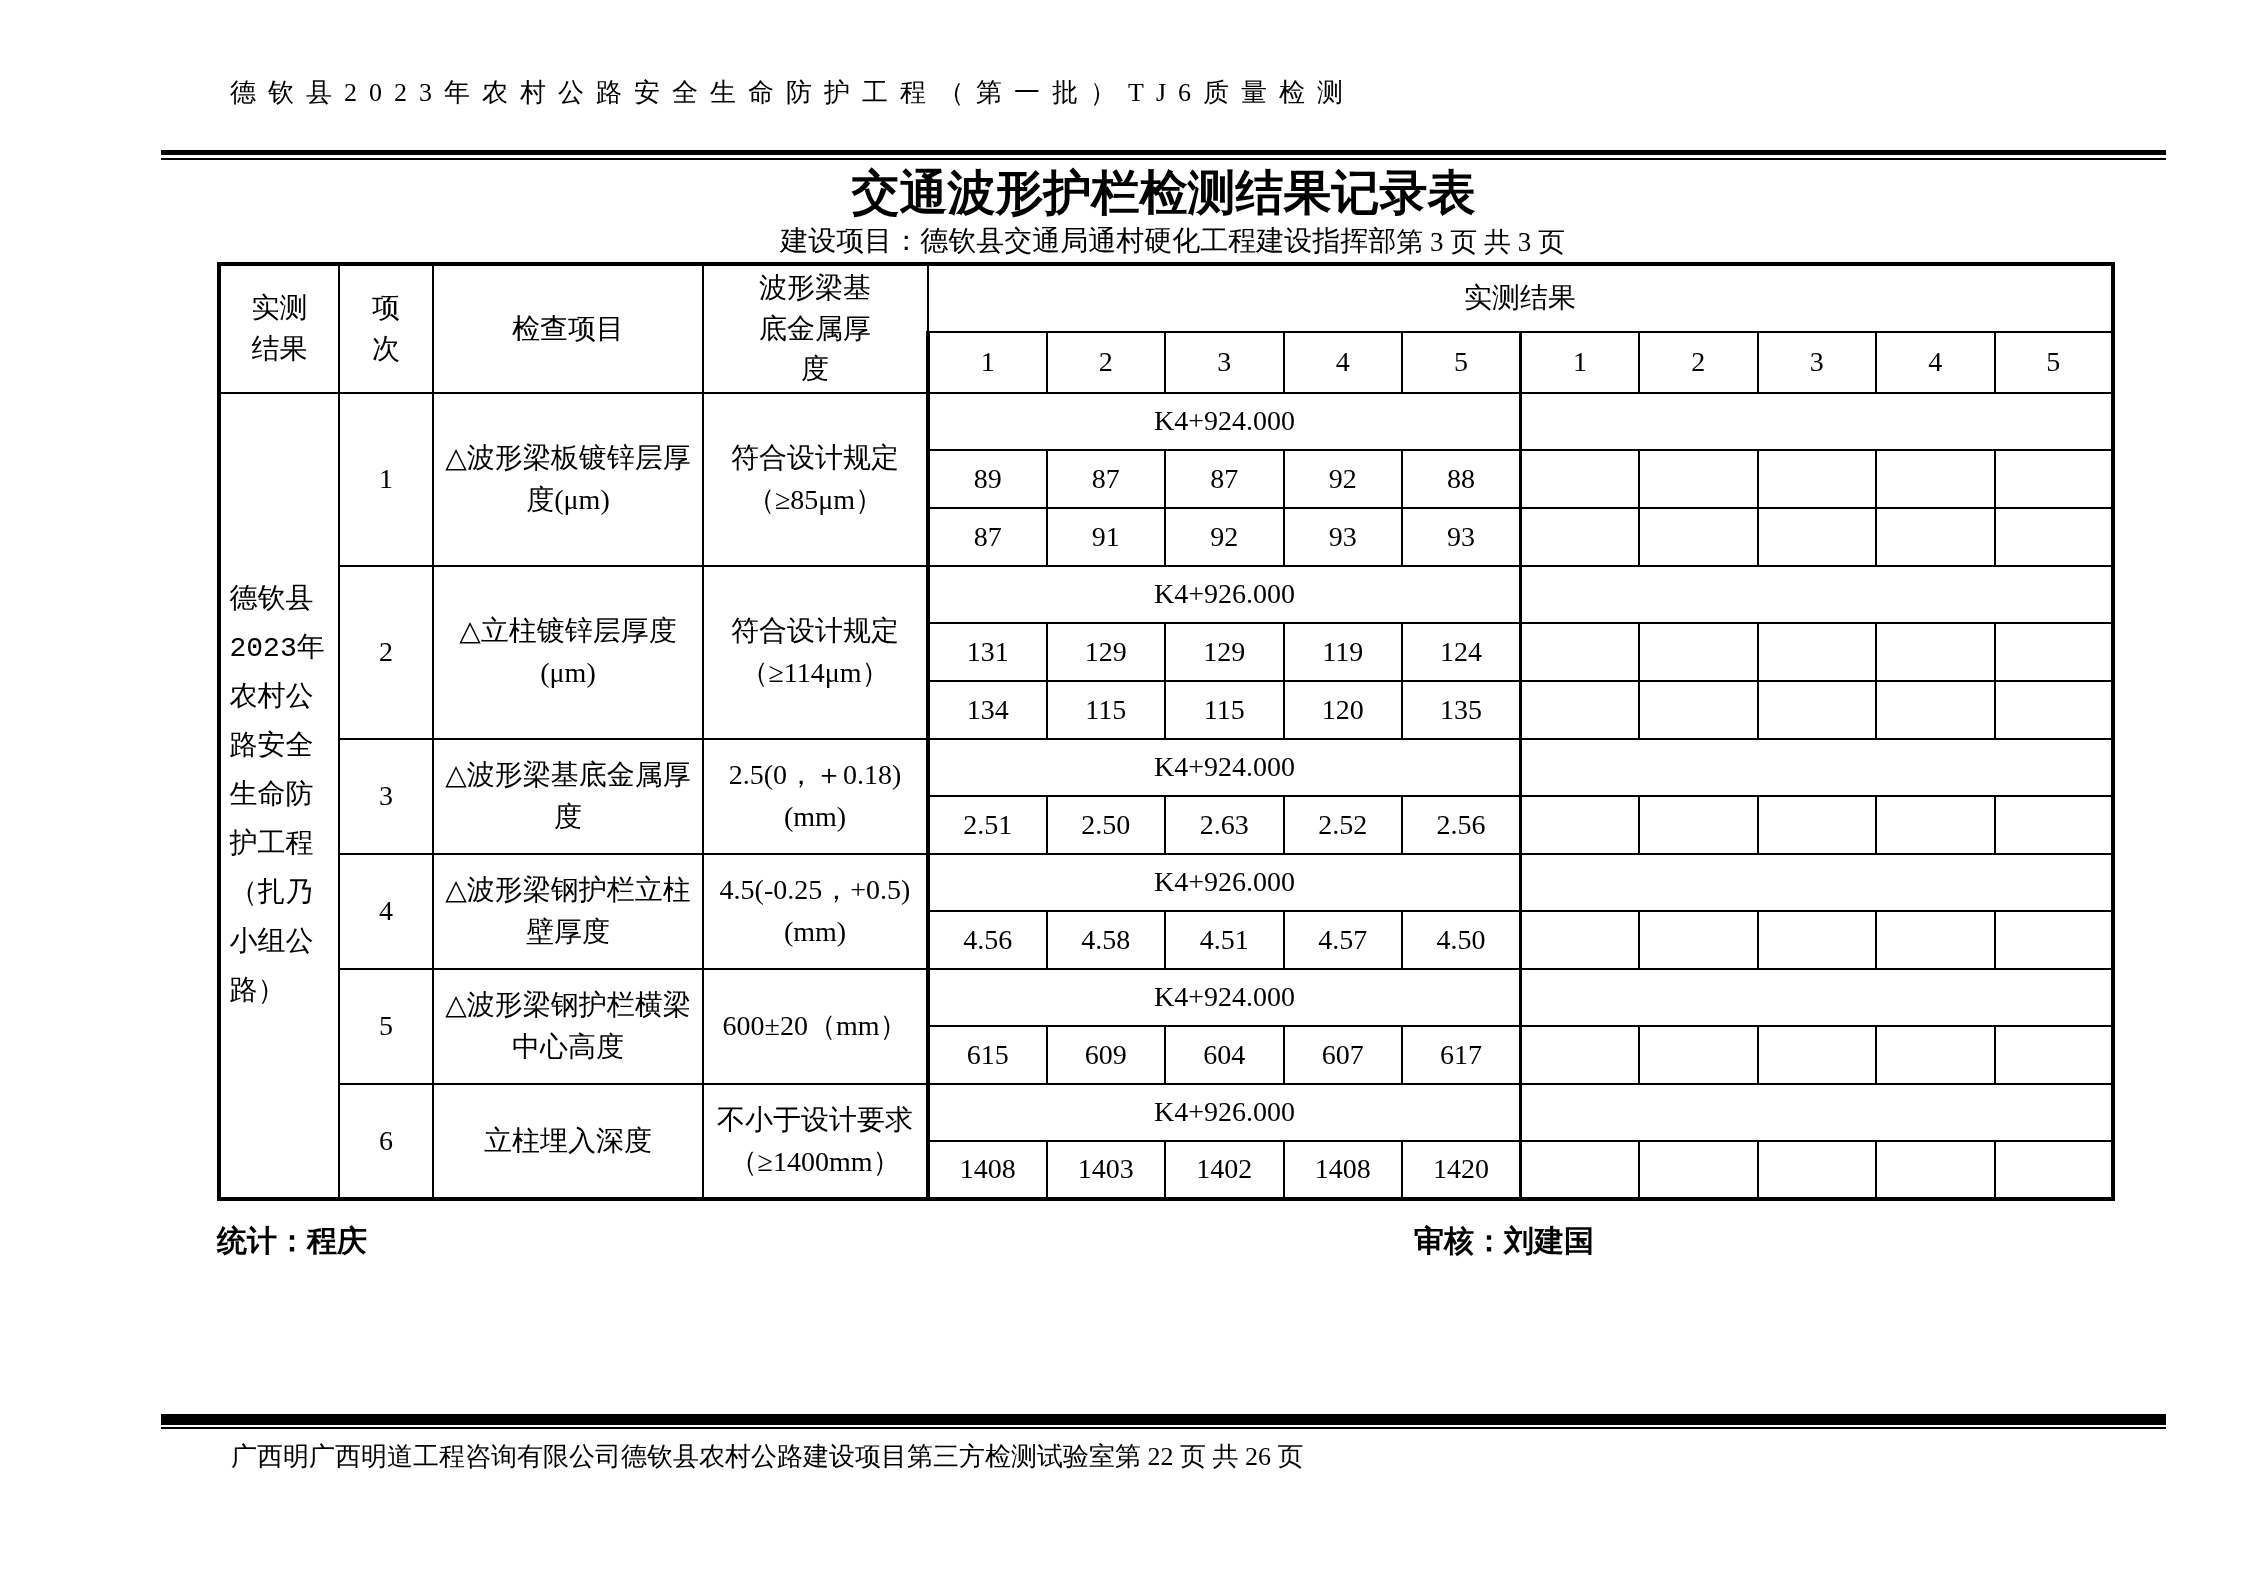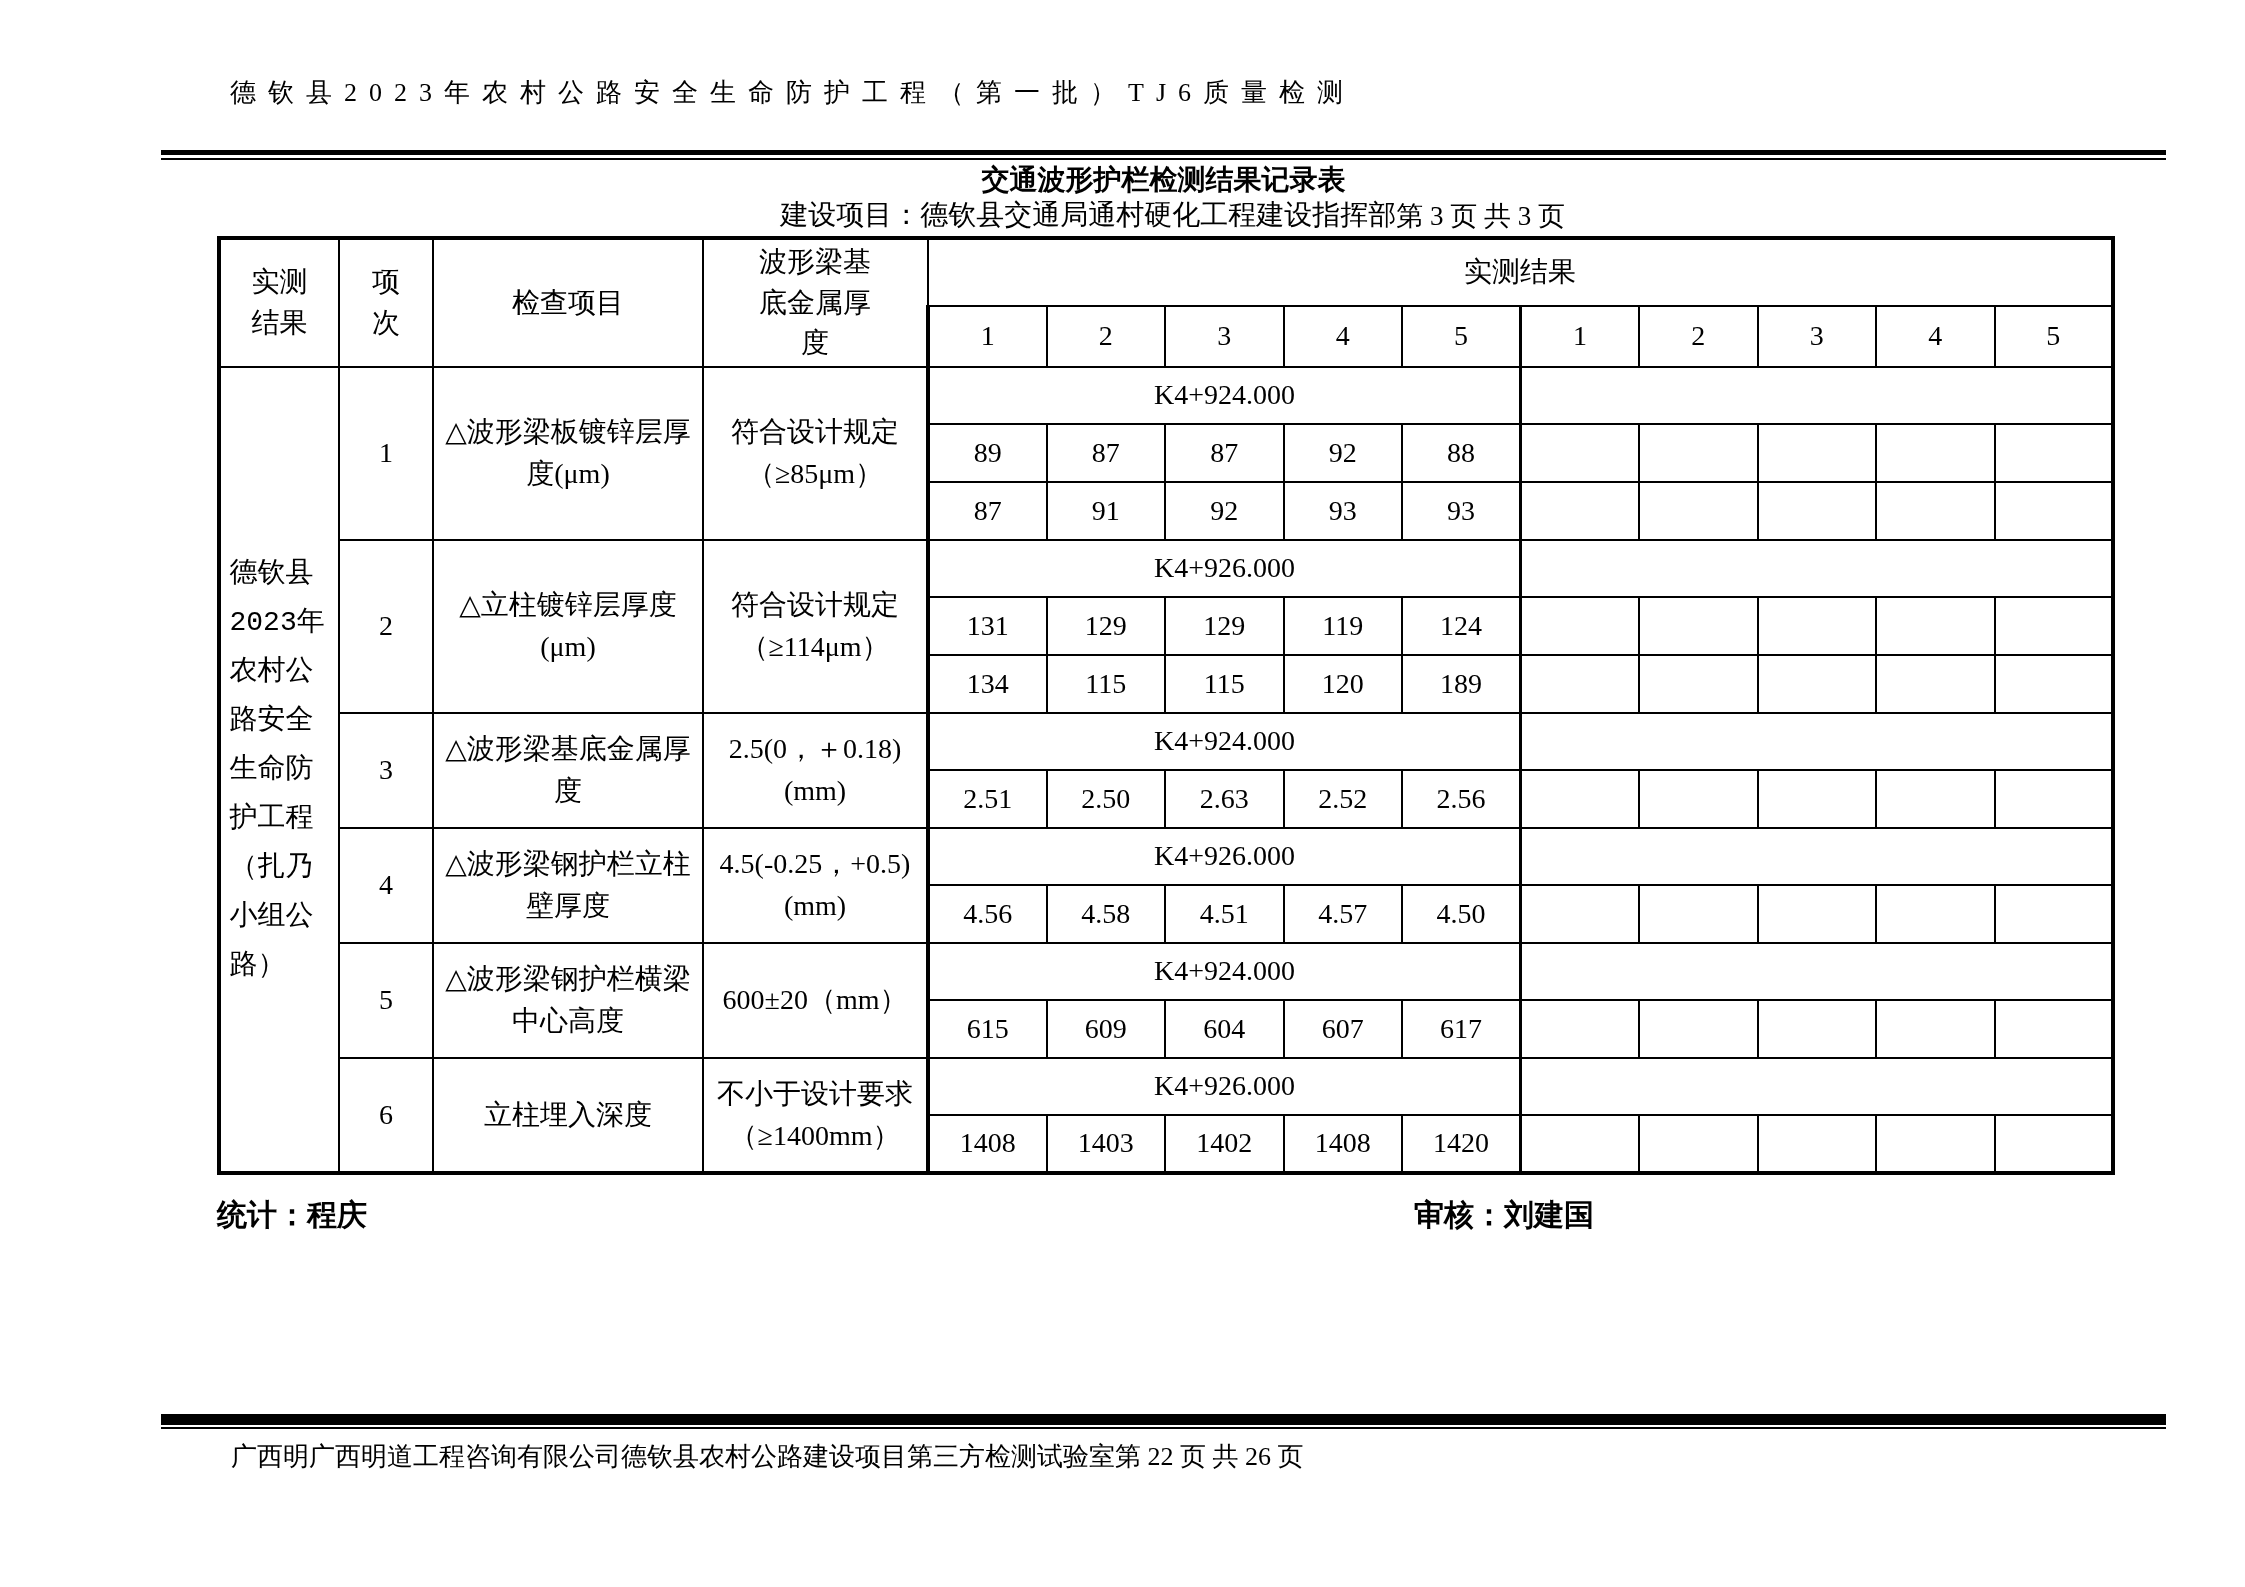--- a/index.html
+++ b/index.html
@@ -16,21 +16,21 @@
   .running-head {
     height:112px; display:flex; align-items:flex-end; justify-content:space-between;
     padding:0 56px 2px 69px; font-size:26px; letter-spacing:12px; white-space:nowrap;
   }
   .head-rule { margin-top:38px; }
   .head-rule .thick { height:5px; background:#000; }
   .head-rule .gap { height:3px; }
   .head-rule .thin { height:2px; background:#000; }
 
   .annex { margin:44px 0 0 70px; font-size:33px; font-weight:bold; line-height:1.3; }
-  .title { text-align:center; font-size:28px; font-weight:bold; margin-top:2px; line-height:1.3; }
+  .title { text-align:center; font-size:48px; font-weight:bold; margin-top:2px; line-height:1.3; }
   .subtitle-row {
     display:flex; justify-content:center; align-items:flex-end;
     padding:0 85px 4px 103px; font-size:28px; line-height:1.2;
   }
   .subtitle-row .pageind { font-size:27px; }
 
   
   table.insp {
     border-collapse:collapse; table-layout:fixed;
     width:1894px; margin:0 0 0 56px;
@@ -181,21 +181,21 @@
           <td></td>
           <td></td>
           <td></td>
           <td></td>
         </tr>
         <tr class="r-values">
           <td class="bl">134</td>
           <td>115</td>
           <td>115</td>
           <td>120</td>
-          <td>189</td>
+          <td>135</td>
           <td class="bm"></td>
           <td></td>
           <td></td>
           <td></td>
           <td></td>
         </tr>
 
         <tr class="r-station">
           <td rowspan="2">3</td>
           <td rowspan="2" class="check-cell"><span>△波形梁基底金属厚度</span></td>

